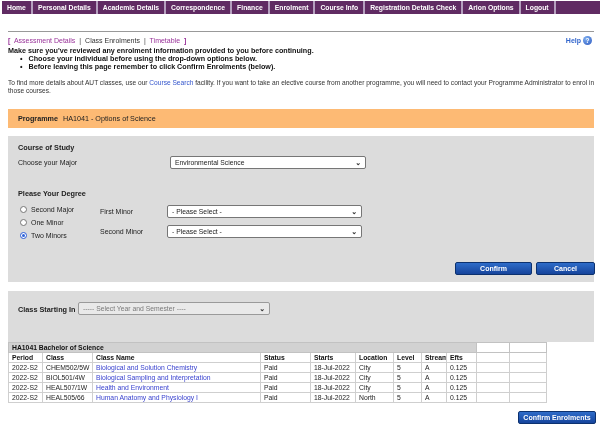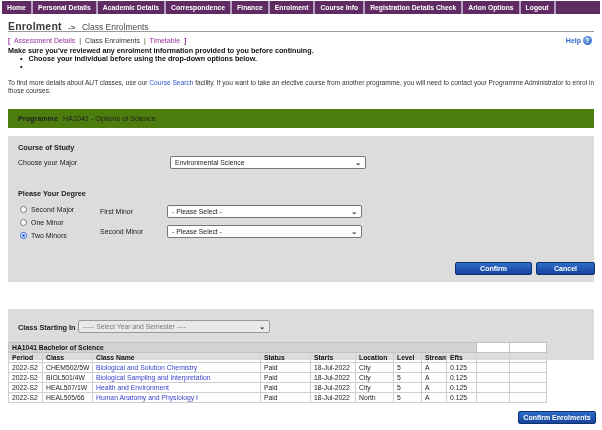--- a/index.html
+++ b/index.html
@@ -40,28 +40,28 @@
   .intro { position:absolute; top:47px; left:8px; font-size:7.2px; font-weight:bold;
     color:#111; line-height:8px;text-align:center; }
   .bullet { display:flex; gap:6px; padding-left:12px; }
 
   .note { position:absolute; top:79px; left:8px; width:588px; font-size:6.6px;
     color:#333; line-height:8px; }
   .blue-link { color:#3355cc; text-decoration:none; cursor:pointer; }
 
   
   .programme-bar { position:absolute; top:109px; left:8px; width:586px; height:19px;
-    background:#4d7c0f; line-height:19px; font-size:7.2px; color:#222; }
+    background:#fdba74; line-height:19px; font-size:7.2px; color:#222; }
   .pb-label { position:absolute; left:10px; font-weight:bold; }
   .pb-value { position:absolute; left:55px; }
 
   
   .panel { position:absolute; left:8px; width:586px; background:#dcdcdc; }
   .panel1 { top:136px; height:146px; }
-  .panel2 { top:291px; height:51px;margin-top:18px; }
+  .panel2 { top:291px; height:51px; }
   .panel * { position:absolute; }
 
   .sec-title { font-size:7.3px; font-weight:bold; color:#222; white-space:nowrap; }
   .t1 { top:7px; left:10px; }
   .t2 { top:53px; left:10px; }
   .lbl { font-size:7px; color:#222; white-space:nowrap; }
   .major-lbl { top:23px; left:10px; }
   .fm-lbl { top:72px; left:92px; }
   .sm-lbl { top:92px; left:92px; }
   .csi-lbl { top:14px; left:10px; font-size:7.3px; font-weight:bold; color:#222; white-space:nowrap; }
@@ -117,25 +117,20 @@
     <a class="nav-item">Correspondence</a>
     <a class="nav-item">Finance</a>
     <a class="nav-item">Enrolment</a>
     <a class="nav-item">Course Info</a>
     <a class="nav-item">Registration Details Check</a>
     <a class="nav-item">Arion Options</a>
     <a class="nav-item">Logout</a>
     <span class="nav-filler"></span>
   </nav>
 
-  <div class="page-heading">
-    <span class="h-main">Enrolment</span>
-    <span class="h-arrow">-&gt;</span>
-    <span class="h-sub">Class Enrolments</span>
-  </div>
   <div class="hrule"></div>
 
   <div class="crumb-row">
     <div class="crumbs">
       <span class="crumb-bracket">[</span>
       <a class="crumb-link">Assessment Details</a>
       <span class="crumb-sep">|</span>
       <span class="crumb-current">Class Enrolments</span>
       <span class="crumb-sep">|</span>
       <a class="crumb-link">Timetable</a>
@@ -148,20 +143,21 @@
   </div>
 
   <div class="intro">
     <div>Make sure you've reviewed any enrolment information provided to you before continuing.</div>
     <div class="bullet">
       <span>•</span>
       <span>Choose your individual before using the drop-down options below.</span>
     </div>
     <div class="bullet">
       <span>•</span>
+      <span>Before leaving this page remember to click Confirm Enrolments (below).</span>
     </div>
   </div>
 
   <div class="note"><span>To find more details about AUT classes, use our </span><a class="blue-link">Course Search</a><span> facility. If you want to take an elective course from another programme, you will need to contact your Programme Administrator to enrol in those courses.</span></div>
 
   <div class="programme-bar">
     <span class="pb-label">Programme</span>
     <span class="pb-value">HA1041 - Options of Science</span>
   </div>
 

